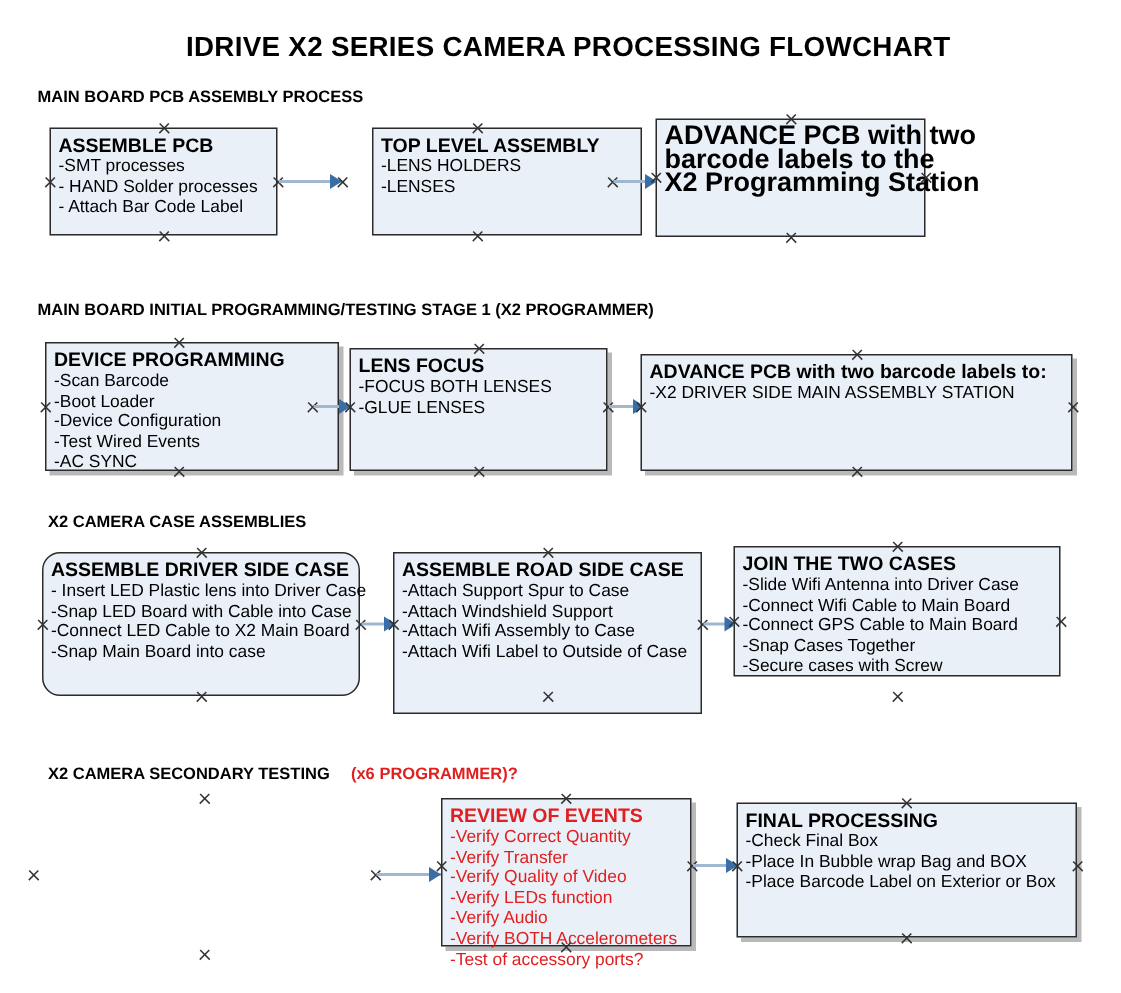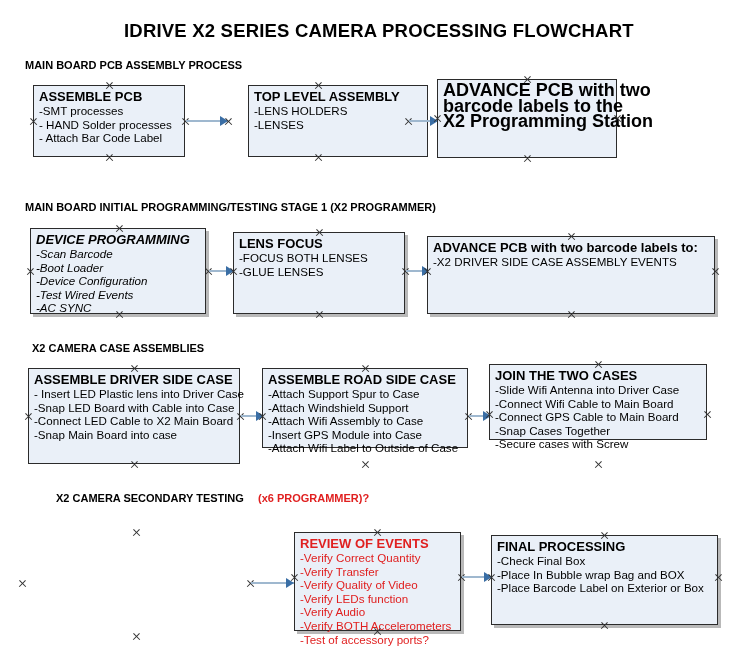--- a/index.html
+++ b/index.html
@@ -124,21 +124,21 @@
   </div>
   <div class="xmark" style="left:527px; top:79px;"></div>
   <div class="xmark" style="left:527px; top:158px;"></div>
   <div class="xmark" style="left:437px; top:118px;"></div>
   <div class="xmark" style="left:617px; top:118px;"></div>
 
   <div class="section-head" style="left:25px; top:201px;">
     <span>MAIN BOARD INITIAL PROGRAMMING/TESTING STAGE 1 (X2 PROGRAMMER)</span>
   </div>
 
-  <div class="box shadowed" style="left:30px; top:228px; width:176px; height:86px;font-style:italic;">
+  <div class="box shadowed" style="left:30px; top:228px; width:196px; height:86px;">
     <div class="bhead">DEVICE PROGRAMMING</div>
     <div class="bline">-Scan Barcode</div>
     <div class="bline">-Boot Loader</div>
     <div class="bline">-Device Configuration</div>
     <div class="bline">-Test Wired Events</div>
     <div class="bline">-AC SYNC</div>
   </div>
   <div class="xmark" style="left:119px; top:228px;"></div>
   <div class="xmark" style="left:119px; top:314px;"></div>
   <div class="xmark" style="left:30px; top:271px;"></div>
@@ -155,76 +155,75 @@
   <div class="xmark" style="left:319px; top:232px;"></div>
   <div class="xmark" style="left:319px; top:314px;"></div>
   <div class="xmark" style="left:233px; top:271px;"></div>
   <div class="xmark" style="left:405px; top:271px;"></div>
 
   <div class="conn" style="left:406px; top:270px; width:23px;"></div>
   <div class="arrowhead" style="left:422px; top:271px;"></div>
 
   <div class="box shadowed" style="left:427px; top:236px; width:288px; height:78px;">
     <div class="bhead">ADVANCE PCB with two barcode labels to:</div>
-    <div class="bline">-X2 DRIVER  SIDE  CASE  ASSEMBLY EVENTS</div>
+    <div class="bline">-X2 DRIVER  SIDE  MAIN  ASSEMBLY STATION</div>
   </div>
   <div class="xmark" style="left:571px; top:236px;"></div>
   <div class="xmark" style="left:571px; top:314px;"></div>
   <div class="xmark" style="left:427px; top:271px;"></div>
   <div class="xmark" style="left:715px; top:271px;"></div>
 
   <div class="section-head" style="left:32px; top:342px;">
     <span>X2 CAMERA CASE ASSEMBLIES</span>
   </div>
 
-  <div class="box" style="left:28px; top:368px; width:212px; height:96px;">
+  <div class="box" style="left:28px; top:368px; width:212px; height:96px;border-radius:12px;">
     <div class="bhead">ASSEMBLE DRIVER SIDE CASE</div>
     <div class="bline">- Insert LED Plastic lens into Driver Case</div>
     <div class="bline">-Snap LED Board with Cable into Case</div>
     <div class="bline">-Connect LED Cable to X2 Main Board</div>
     <div class="bline">-Snap Main Board into case</div>
   </div>
   <div class="xmark" style="left:134px; top:368px;"></div>
   <div class="xmark" style="left:134px; top:464px;"></div>
   <div class="xmark" style="left:28px; top:416px;"></div>
   <div class="xmark" style="left:240px; top:416px;"></div>
 
   <div class="conn" style="left:241px; top:415px; width:22px;"></div>
   <div class="arrowhead" style="left:256px; top:416px;"></div>
 
-  <div class="box" style="left:262px; top:368px; width:206px; height:80px;">
+  <div class="box" style="left:262px; top:368px; width:206px; height:108px;">
     <div class="bhead">ASSEMBLE ROAD SIDE CASE</div>
     <div class="bline">-Attach Support Spur to Case</div>
     <div class="bline">-Attach Windshield Support</div>
     <div class="bline">-Attach Wifi Assembly to Case</div>
-    <div class="bline">-Insert GPS Module into Case</div>
     <div class="bline">-Attach Wifi Label to Outside of Case</div>
   </div>
   <div class="xmark" style="left:365px; top:368px;"></div>
   <div class="xmark" style="left:365px; top:464px;"></div>
   <div class="xmark" style="left:262px; top:416px;"></div>
   <div class="xmark" style="left:468px; top:416px;"></div>
 
   <div class="conn" style="left:469px; top:415px; width:21px;"></div>
   <div class="arrowhead" style="left:483px; top:416px;"></div>
 
-  <div class="box" style="left:489px; top:364px; width:218px; height:76px;">
+  <div class="box" style="left:489px; top:364px; width:218px; height:87px;">
     <div class="bhead">JOIN THE TWO CASES</div>
     <div class="bline">-Slide Wifi Antenna into Driver Case</div>
     <div class="bline">-Connect Wifi Cable to Main Board</div>
     <div class="bline">-Connect GPS Cable to Main Board</div>
     <div class="bline">-Snap Cases Together</div>
     <div class="bline">-Secure cases with Screw</div>
   </div>
   <div class="xmark" style="left:598px; top:364px;"></div>
   <div class="xmark" style="left:598px; top:464px;"></div>
   <div class="xmark" style="left:489px; top:414px;"></div>
   <div class="xmark" style="left:707px; top:414px;"></div>
 
-  <div class="section-head" style="left:32px; top:492px;margin-left:24px;">
+  <div class="section-head" style="left:32px; top:510px;">
     <span>X2 CAMERA SECONDARY TESTING</span>
     <span style="display:inline-block; width:8px;"></span>
     <span class="red">(x6 PROGRAMMER)?</span>
   </div>
 
   <div class="xmark" style="left:136px; top:532px;"></div>
   <div class="xmark" style="left:136px; top:636px;"></div>
   <div class="xmark" style="left:22px; top:583px;"></div>
   <div class="xmark" style="left:250px; top:583px;"></div>
 

